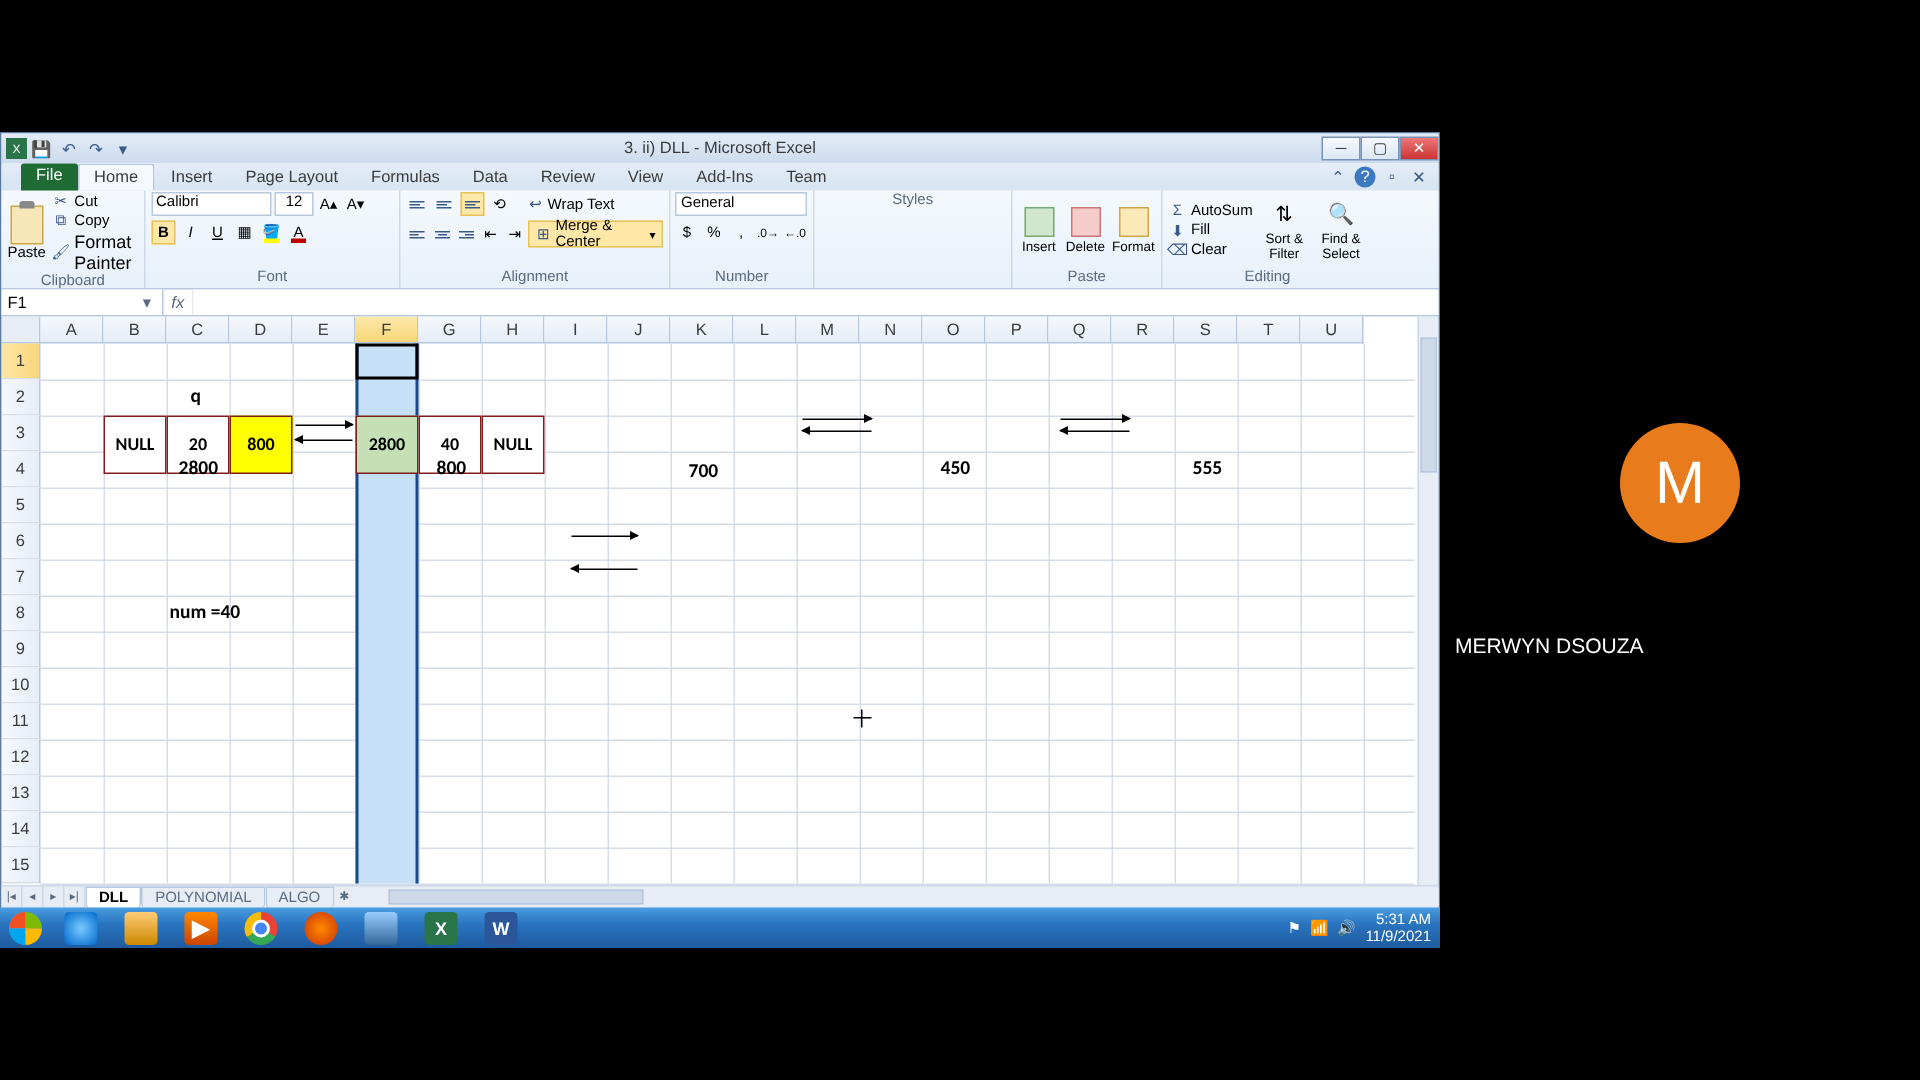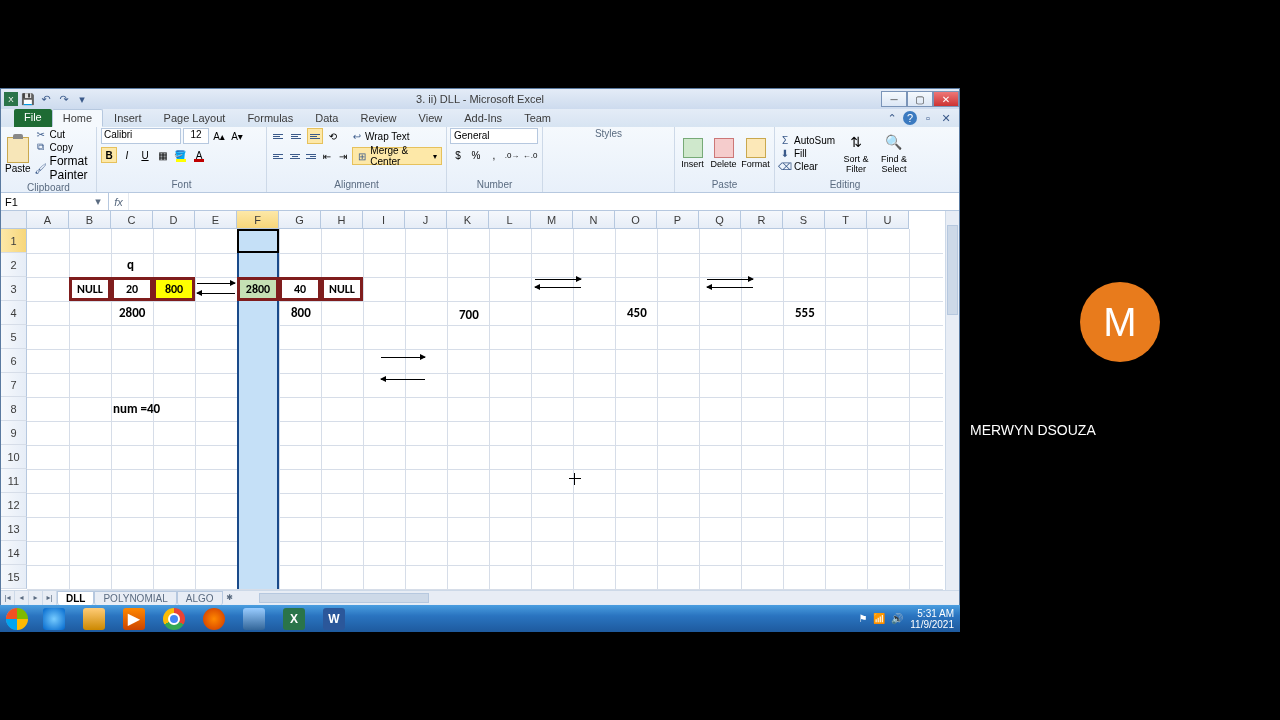--- a/index.html
+++ b/index.html
@@ -65,21 +65,21 @@
 .cells { position: absolute; left: 26px; top: 18px; }
 .cell-grid { position: relative; }
 .gcol { position: absolute; top: 0; bottom: 0; border-right: 1px solid #d6dde8; }
 .grow { position: absolute; left: 0; right: 0; border-bottom: 1px solid #d6dde8; }
 
 
 .col-f-hl { position: absolute; top: 0; height: 360px; background: #c5e0f7; border-left: 2px solid #1a4a8a; border-right: 2px solid #1a4a8a; }
 .active-cell-border { position: absolute; border: 2px solid #000; pointer-events: none; }
 
 
-.dll-cell { position: absolute; height: 24px; border: 3px solid #7f1d1d; display: flex; align-items: center; justify-content: center; font-size: 12px; font-weight: bold; font-family: Calibri, sans-serif; background: #fff; }
+.dll-cell { position: absolute; height: 39px; border: 1px solid #7f1d1d; display: flex; align-items: center; justify-content: center; font-size: 12px; font-weight: bold; font-family: Calibri, sans-serif; background: #fff; }
 .dll-yellow { background: #ffff00; }
 .dll-green { background: #c5e0b4; }
 .plain-text { position: absolute; font-size: 13px; font-family: Calibri, sans-serif; }
 
 
 .arrow-r, .arrow-l { position: absolute; height: 1px; background: #000; }
 .arrow-r::after { content: ""; position: absolute; right: -1px; top: -3px; border-left: 6px solid #000; border-top: 3px solid transparent; border-bottom: 3px solid transparent; }
 .arrow-l::after { content: ""; position: absolute; left: -1px; top: -3px; border-right: 6px solid #000; border-top: 3px solid transparent; border-bottom: 3px solid transparent; }
 
 

